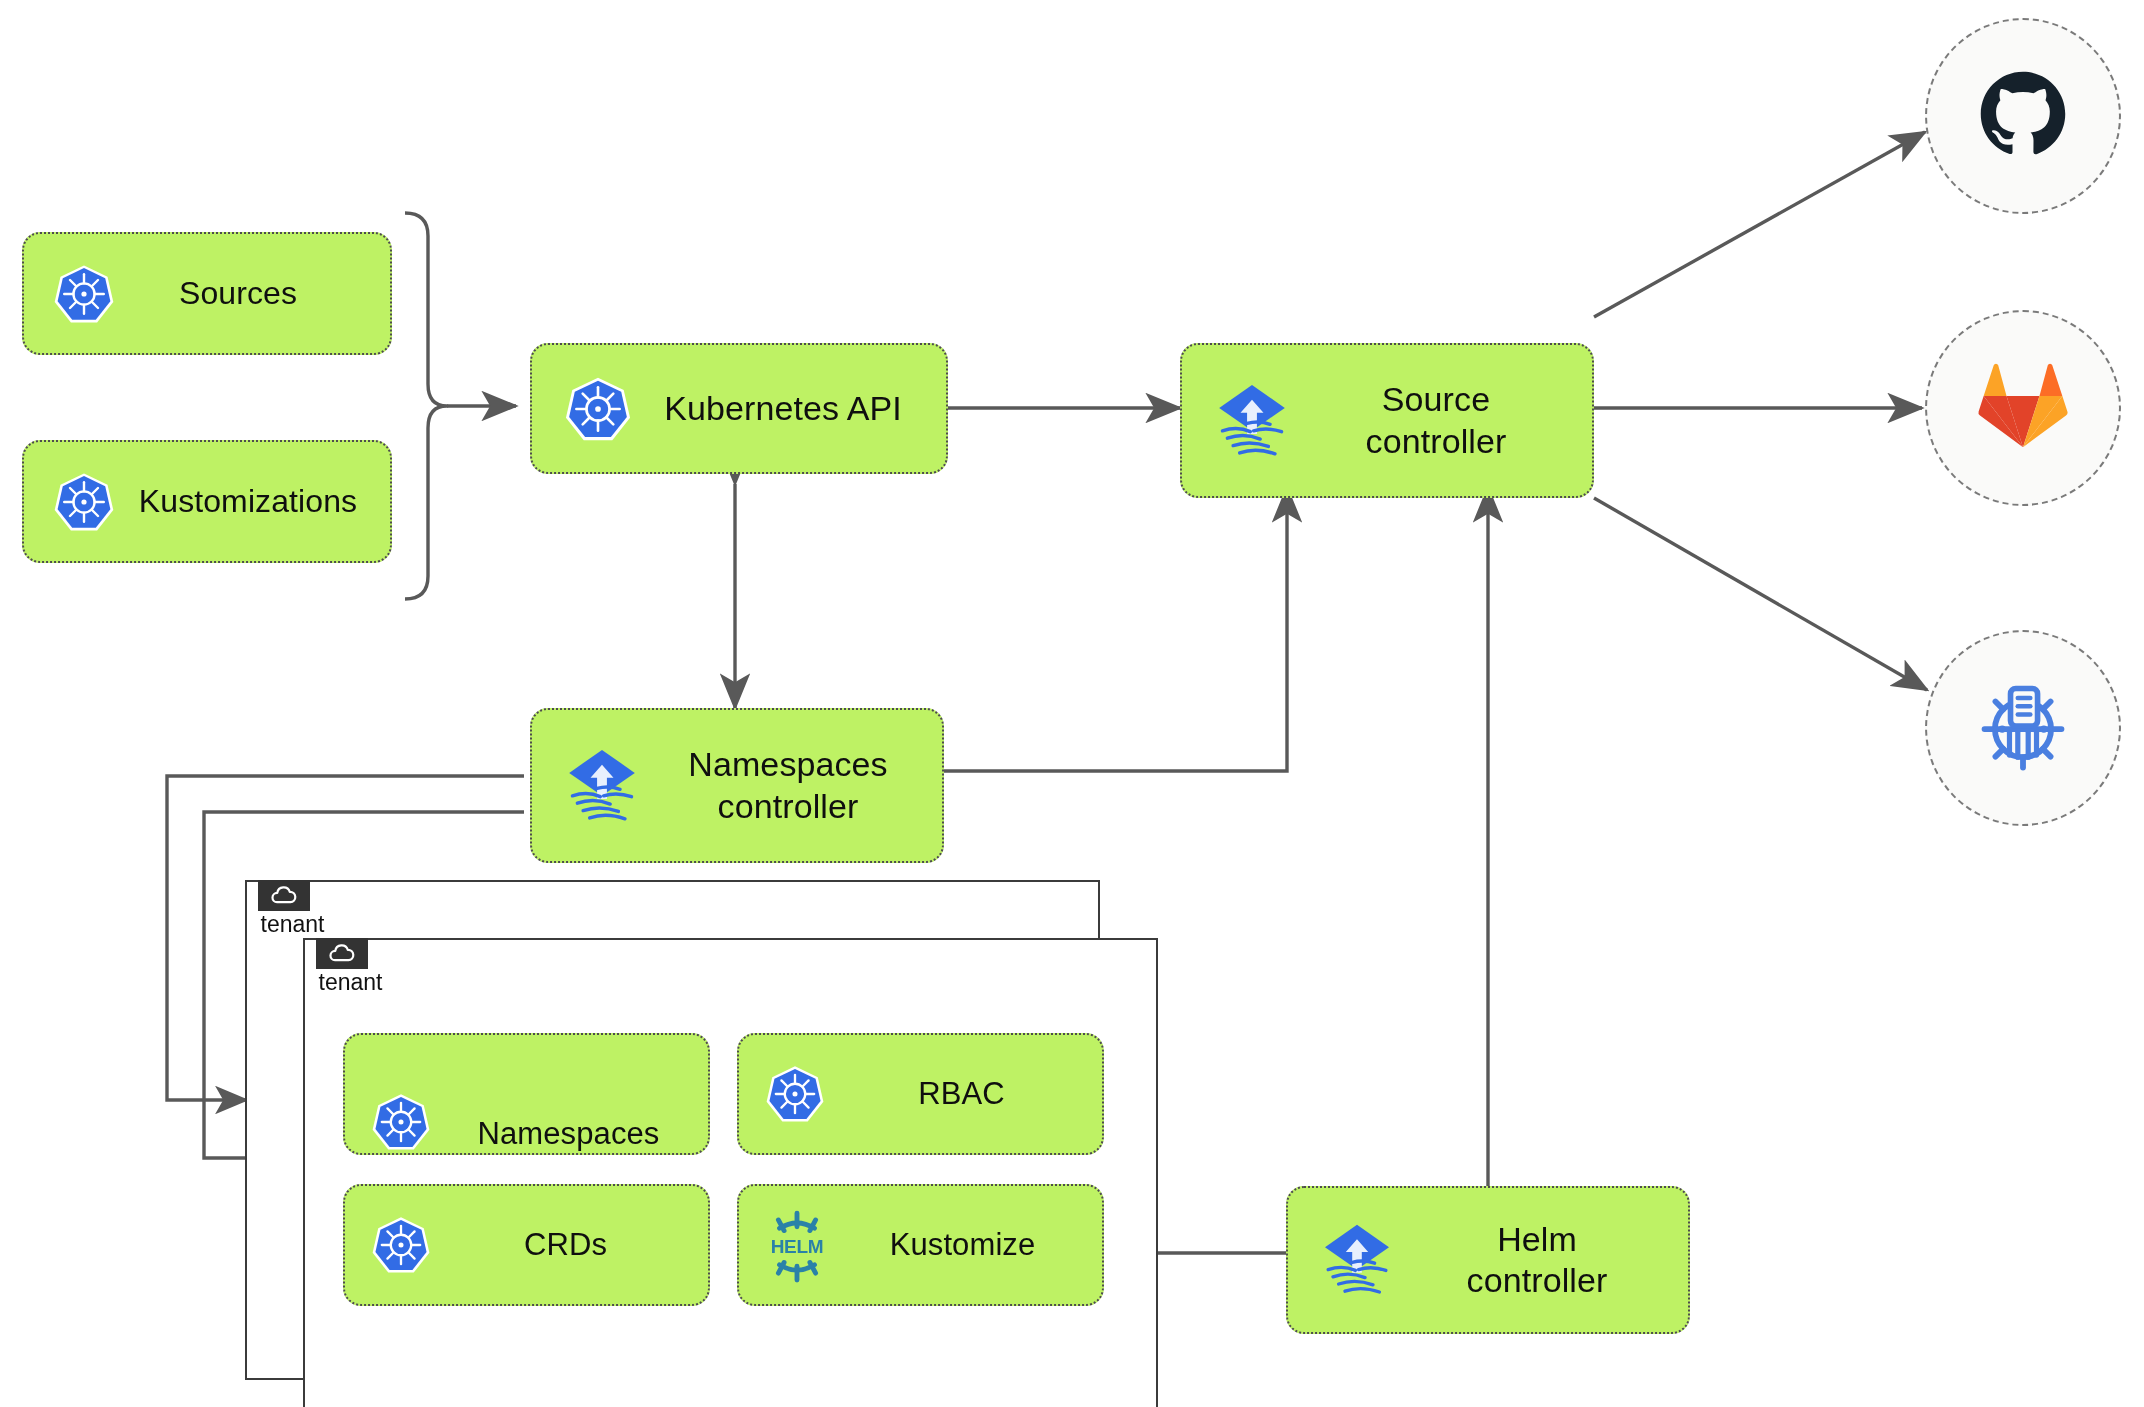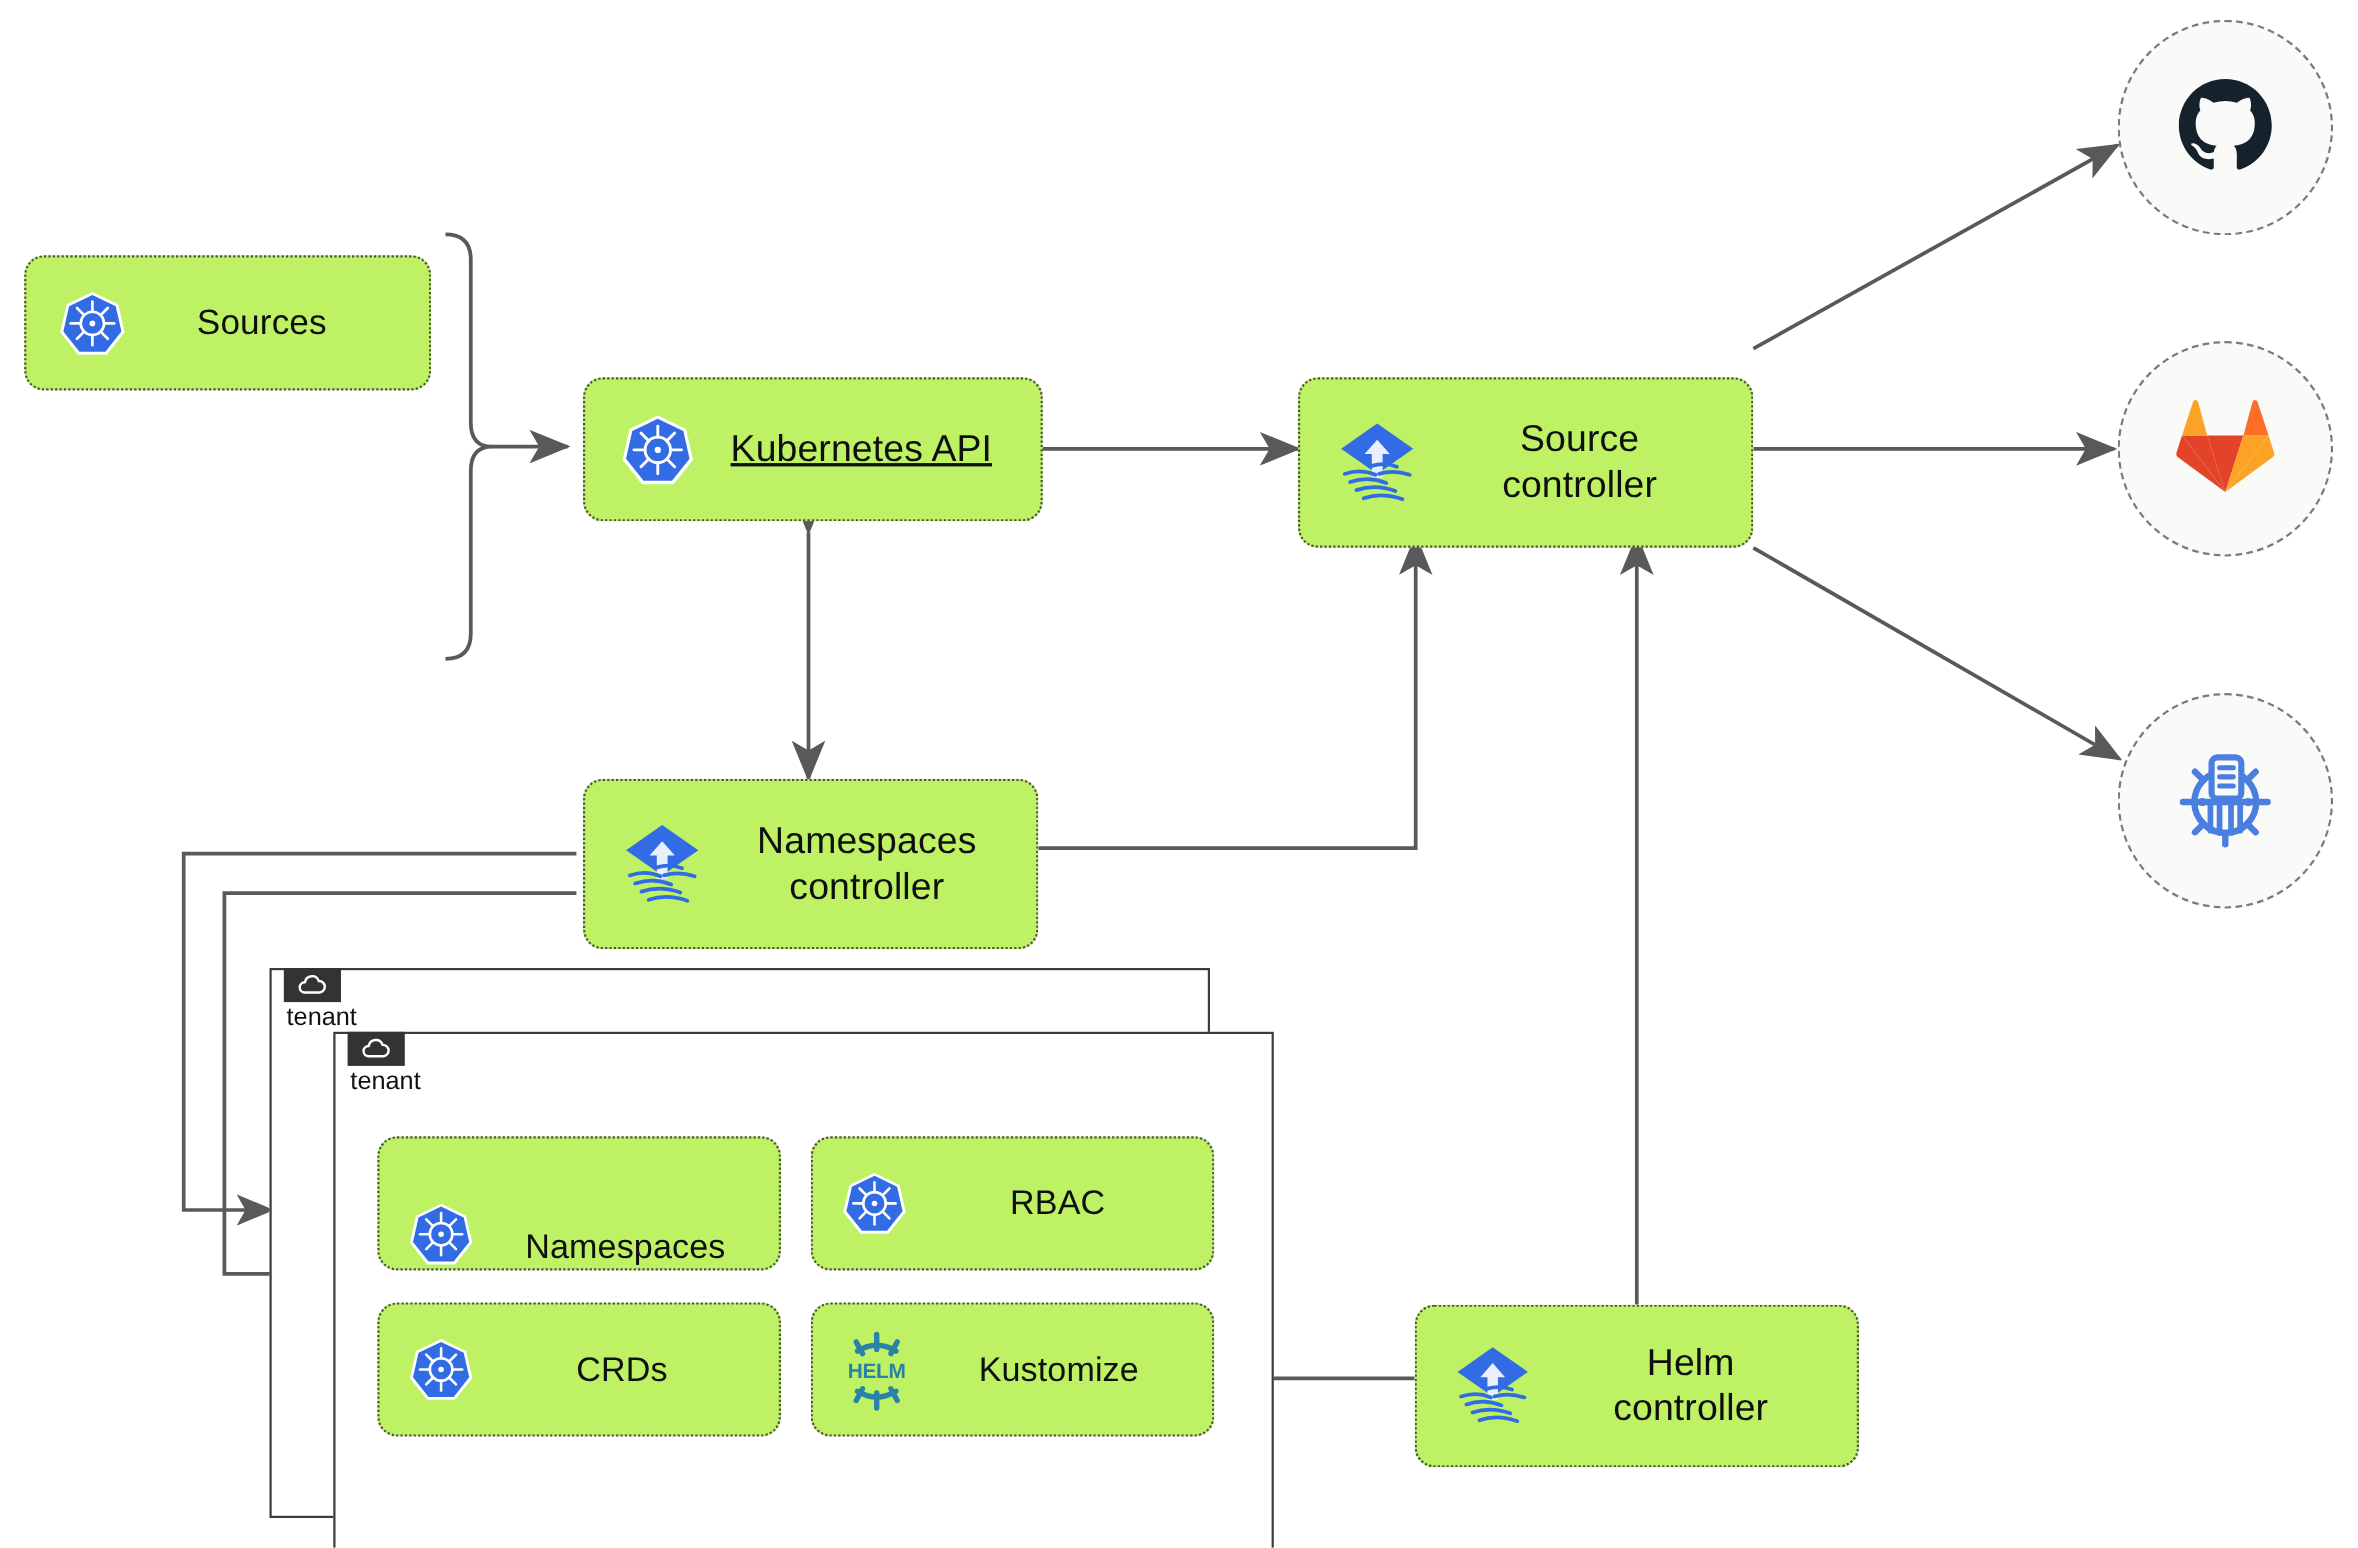--- a/index.html
+++ b/index.html
@@ -164,41 +164,62 @@
             <path d="M39.5 39.5 L46.0 46.0"></path>
           <path d="M24.5 39.5 L18.0 46.0"></path>
             <path d="M39.5 24.5 L46.0 18.0"></path>
         </g>
         <circle cx="32" cy="32" r="2.6" fill="#ffffff"></circle>
       </svg>
     </div>
     <div class="lbl" style="font-size:32px;padding-right:34px;">Sources</div>
   </div>
 
+  <div class="node" style="left:22px;top:440px;width:370px;height:123px;padding:0 12px;">
+    <div class="ico" style="width:96px;">
+      <svg width="64" height="64" viewBox="0 0 64 64">
+        <path d="M32 3.4 L55.5 14.7 L61.3 40.1 L45.1 60.5 L18.9 60.5 L2.7 40.1 L8.5 14.7 Z" fill="#ffffff"></path>
+        <path d="M32 6.1 L53.2 16.3 L58.4 39.3 L43.8 57.7 L20.2 57.7 L5.6 39.3 L10.8 16.3 Z" fill="#326ce5"></path>
+        <g fill="none" stroke="#ffffff" stroke-width="2.4" stroke-linecap="round">
+          <circle cx="32" cy="32" r="10.6"></circle>
+          <path d="M32 21.4 L32 12.2"></path>
+            <path d="M32 42.6 L32 51.8"></path>
+          <path d="M21.4 32 L12.2 32"></path>
+            <path d="M42.6 32 L51.8 32"></path>
+          <path d="M24.5 24.5 L18.0 18.0"></path>
+            <path d="M39.5 39.5 L46.0 46.0"></path>
+          <path d="M24.5 39.5 L18.0 46.0"></path>
+            <path d="M39.5 24.5 L46.0 18.0"></path>
+        </g>
+        <circle cx="32" cy="32" r="2.6" fill="#ffffff"></circle>
+      </svg>
+    </div>
+    <div class="lbl" style="font-size:32px;padding-right:14px;">Kustomizations</div>
+  </div>
 
   <div class="node" style="left:530px;top:343px;width:418px;height:131px;padding:0 14px;">
     <div class="ico" style="width:104px;">
       <svg width="70" height="70" viewBox="0 0 64 64">
         <path d="M32 3.4 L55.5 14.7 L61.3 40.1 L45.1 60.5 L18.9 60.5 L2.7 40.1 L8.5 14.7 Z" fill="#ffffff"></path>
         <path d="M32 6.1 L53.2 16.3 L58.4 39.3 L43.8 57.7 L20.2 57.7 L5.6 39.3 L10.8 16.3 Z" fill="#326ce5"></path>
         <g fill="none" stroke="#ffffff" stroke-width="2.4" stroke-linecap="round">
           <circle cx="32" cy="32" r="10.6"></circle>
           <path d="M32 21.4 L32 12.2"></path>
             <path d="M32 42.6 L32 51.8"></path>
           <path d="M21.4 32 L12.2 32"></path>
             <path d="M42.6 32 L51.8 32"></path>
           <path d="M24.5 24.5 L18.0 18.0"></path>
             <path d="M39.5 39.5 L46.0 46.0"></path>
           <path d="M24.5 39.5 L18.0 46.0"></path>
             <path d="M39.5 24.5 L46.0 18.0"></path>
         </g>
         <circle cx="32" cy="32" r="2.6" fill="#ffffff"></circle>
       </svg>
     </div>
-    <div class="lbl" style="font-size:34px;padding-right:16px;text-decoration:underline;">Kubernetes API</div>
+    <div class="lbl" style="font-size:34px;padding-right:16px;">Kubernetes API</div>
   </div>
 
   <div class="node" style="left:1180px;top:343px;width:414px;height:155px;padding:0 14px;">
     <div class="ico" style="width:112px;">
       <svg width="82" height="82" viewBox="0 0 100 100">
         <path d="M50 6 L90 34 L50 62 L10 34 Z" fill="#326ce5"></path>
         <path d="M50 24 L64 40 L56 40 L56 66 L44 66 L44 40 L36 40 Z" fill="#e8f0fd"></path>
         <g fill="none" stroke="#326ce5" stroke-width="4.2" stroke-linecap="round">
           <path d="M14 62 Q 32 56 48 63"></path>
           <path d="M20 71 Q 40 64 60 72"></path>

